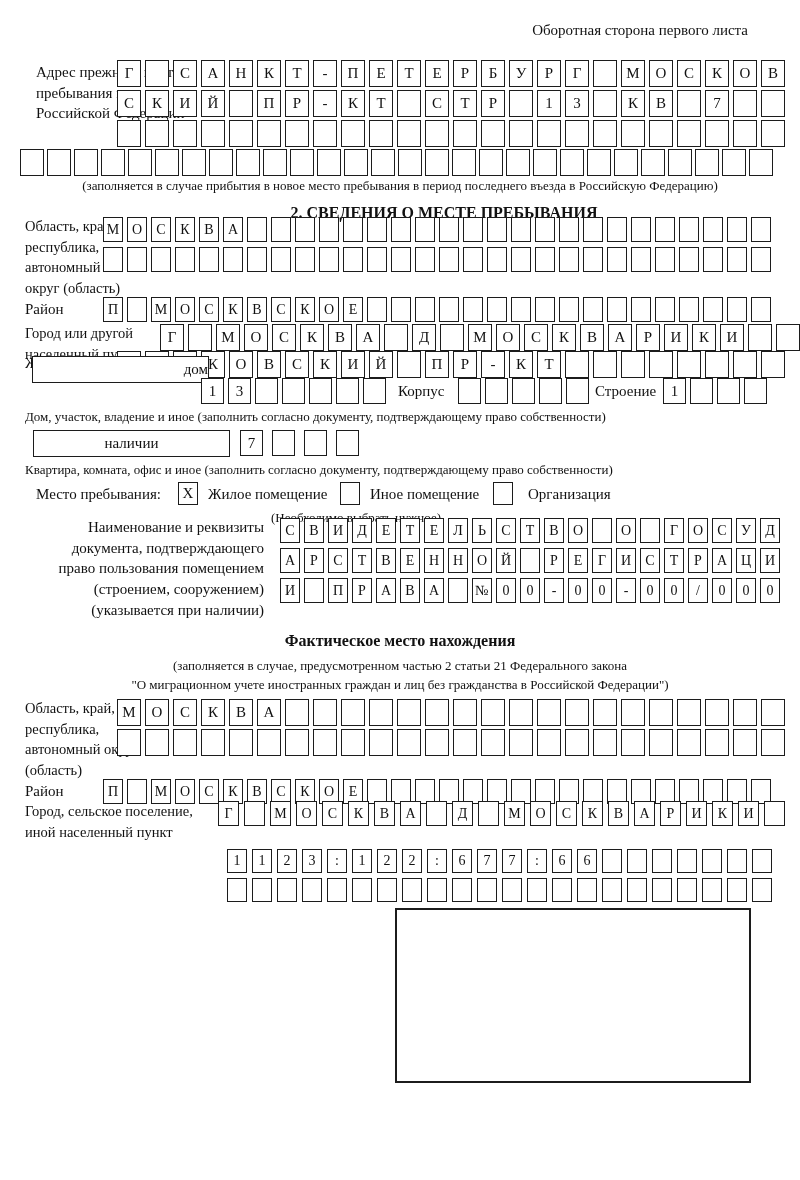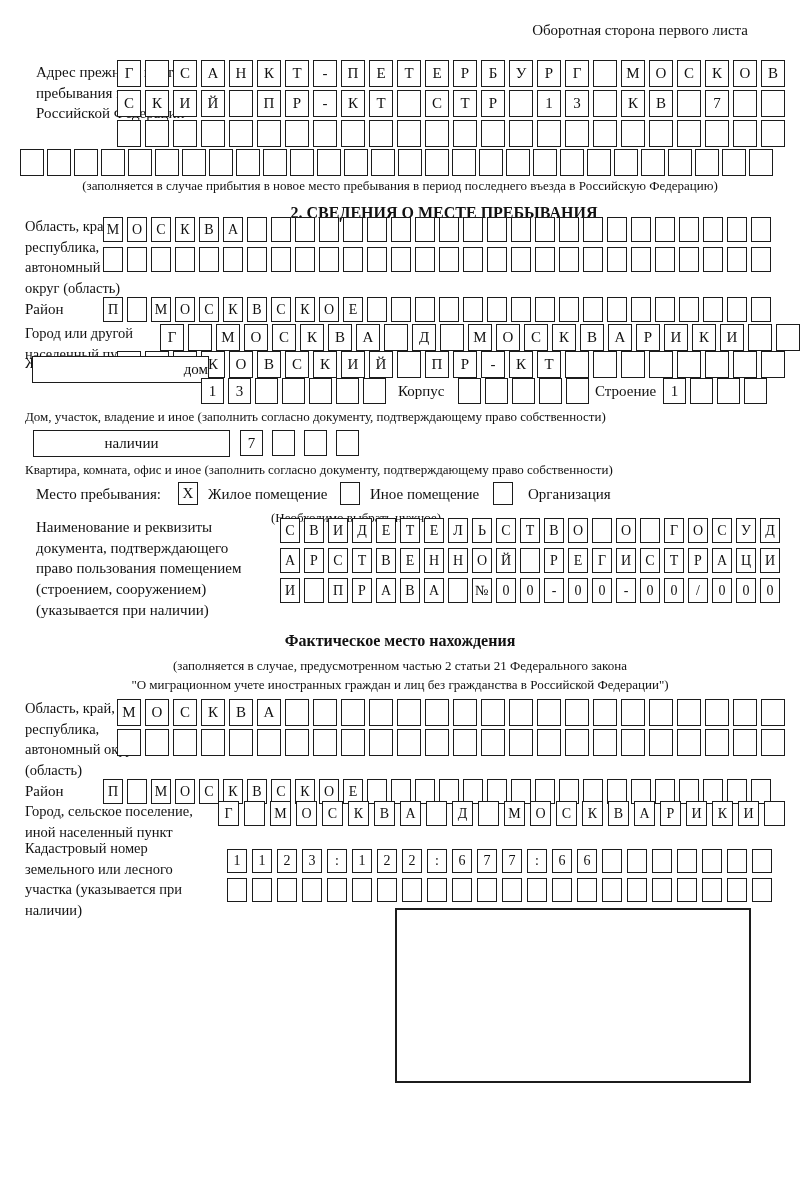--- a/index.html
+++ b/index.html
@@ -345,21 +345,21 @@
 
   <div class="abs lbl" style="left:36px;top:484px;">Место пребывания:</div>
   <div class="abs chk" style="left:178px;top:482px;">X</div>
   <div class="abs lbl" style="left:208px;top:484px;">Жилое помещение</div>
   <div class="abs chk" style="left:340px;top:482px;"></div>
   <div class="abs lbl" style="left:370px;top:484px;">Иное помещение</div>
   <div class="abs chk" style="left:493px;top:482px;"></div>
   <div class="abs lbl" style="left:528px;top:484px;">Организация</div>
   <div class="abs cap center" style="left:36px;top:510px;width:640px;">(Необходимо выбрать нужное)</div>
 
-  <div class="abs lbl" style="left:36px;top:517px;width:228px;">Наименование и реквизиты документа, подтверждающего право пользования помещением (строением, сооружением) (указывается при наличии)</div>
+  <div class="abs lbl" style="left:36px;top:517px;width:228px;text-align:right;">Наименование и реквизиты документа, подтверждающего право пользования помещением (строением, сооружением) (указывается при наличии)</div>
   <div class="cellrow sz-d" style="left:280px;top:518px;">
       <div class="cell">С</div>
       <div class="cell">В</div>
       <div class="cell">И</div>
       <div class="cell">Д</div>
       <div class="cell">Е</div>
       <div class="cell">Т</div>
       <div class="cell">Е</div>
       <div class="cell">Л</div>
       <div class="cell">Ь</div>
@@ -532,21 +532,20 @@
       <div class="cell">К</div>
       <div class="cell">В</div>
       <div class="cell">А</div>
       <div class="cell">Р</div>
       <div class="cell">И</div>
       <div class="cell">К</div>
       <div class="cell">И</div>
       <div class="cell"></div>
     </div>
 
-  <div class="abs lbl-sm" style="left:25px;top:838px;width:178px;">Кадастровый номер земельного или лесного участка (указывается при наличии)</div>
   <div class="cellrow sz-e" style="left:227px;top:849px;">
       <div class="cell">1</div>
       <div class="cell">1</div>
       <div class="cell">2</div>
       <div class="cell">3</div>
       <div class="cell">:</div>
       <div class="cell">1</div>
       <div class="cell">2</div>
       <div class="cell">2</div>
       <div class="cell">:</div>

